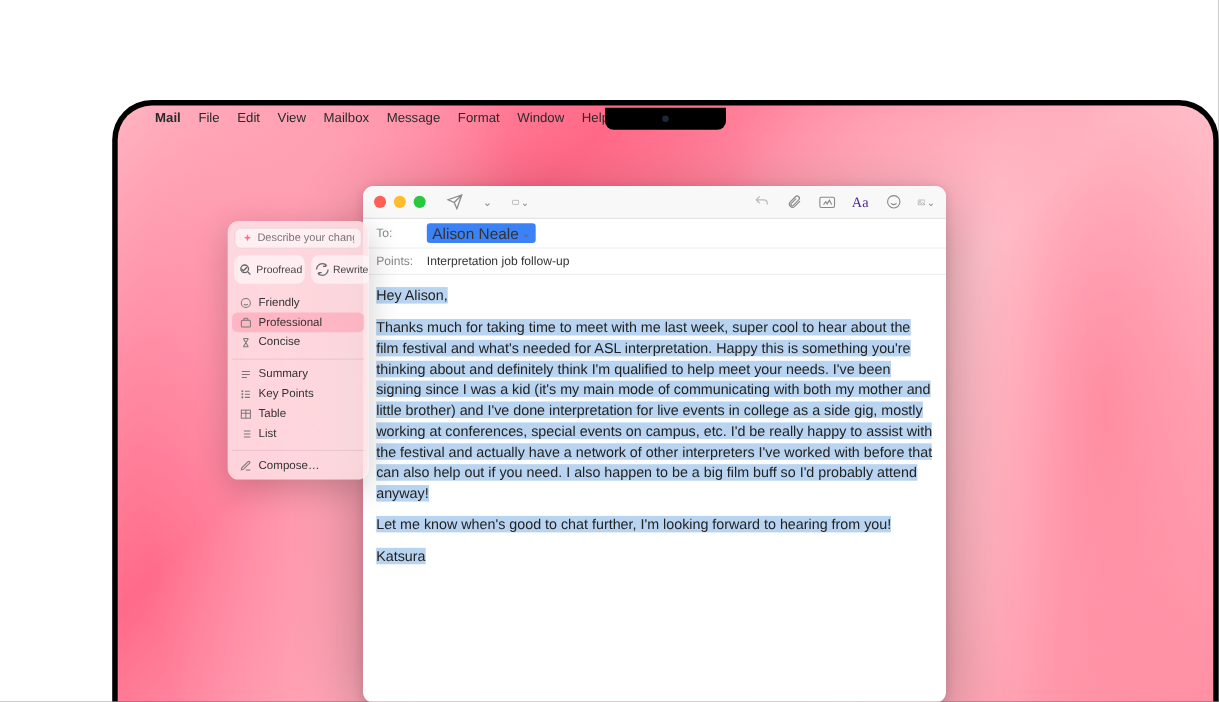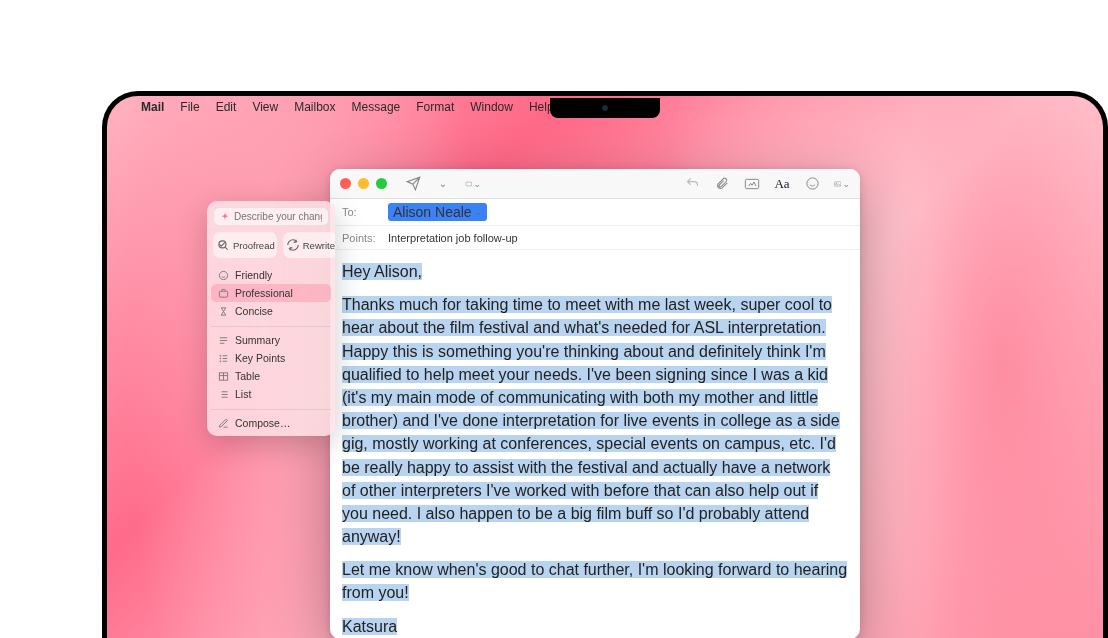--- a/index.html
+++ b/index.html
@@ -159,21 +159,21 @@
       font-size: 9px;
       color: #666;
     }
     .subject-value {
       color: #333;
       flex: 1;
     }
     .message-body {
       flex: 1;
       padding: 10px 12px;
-      font-size: 16px;
+      font-size: 13px;
       line-height: 1.45;
       color: #222;
       overflow: auto;
     }
     .selected-text {
       background: #b8d4f0;
       display: inline;
     }
     .body-para {
       margin-bottom: 10px;
@@ -323,21 +323,21 @@
             <svg width="14" height="15" viewBox="0 0 24 24" fill="none" stroke="#888" stroke-width="1.8">
                 <path d="M21 11l-8.5 8.5a5 5 0 01-7-7L14 4a3.5 3.5 0 015 5l-8.5 8.5a2 2 0 01-3-3L15 7"></path>
               </svg>
           </span>
           <span class="toolbar-icon">
             <svg width="16" height="14" viewBox="0 0 24 18" fill="none" stroke="#888" stroke-width="1.5">
                 <rect x="2" y="2" width="20" height="14" rx="2"></rect>
                 <path d="M7 12l3-4 2 3 3-5 3 6"></path>
               </svg>
           </span>
-          <span class="toolbar-icon" style="font-family:serif;font-size:13px;color:#0f172a;">Aa</span>
+          <span class="toolbar-icon" style="font-family:serif;font-size:13px;color:#4c1d95;">Aa</span>
           <span class="toolbar-icon">
             <svg width="15" height="15" viewBox="0 0 24 24" fill="none" stroke="#888" stroke-width="1.6">
                 <circle cx="12" cy="12" r="9"></circle>
                 <path d="M8 14s1.5 2 4 2 4-2 4-2M9 9h.01M15 9h.01"></path>
               </svg>
           </span>
           <span class="toolbar-icon">
             <svg width="17" height="14" viewBox="0 0 24 18" fill="none" stroke="#888" stroke-width="1.5">
                 <rect x="2" y="2" width="20" height="14" rx="2"></rect>
                 <circle cx="8" cy="7" r="1.5"></circle>

